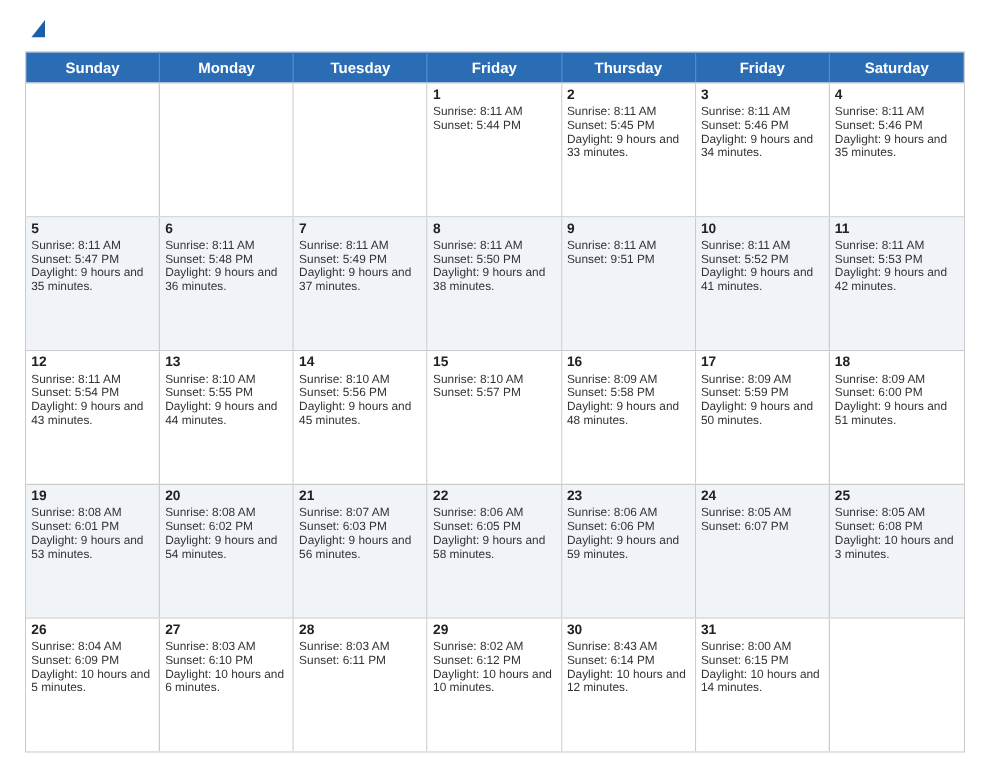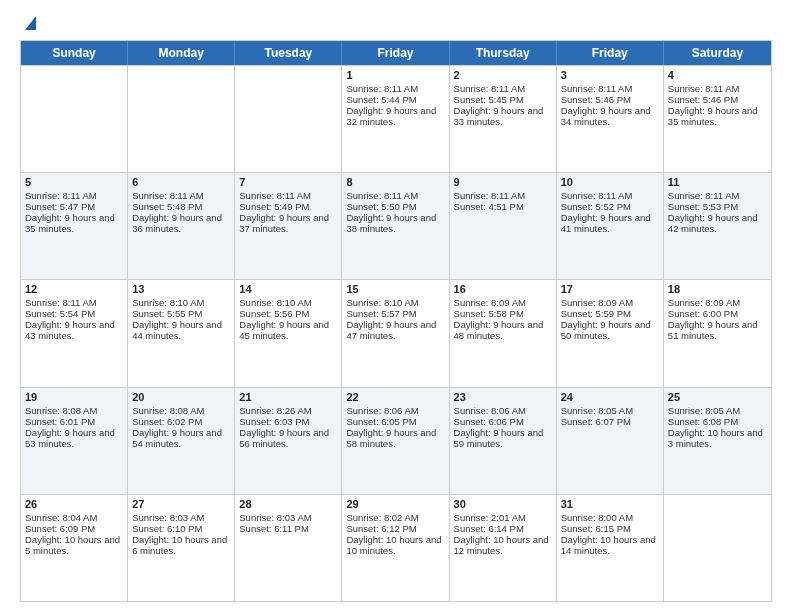--- a/index.html
+++ b/index.html
@@ -131,21 +131,20 @@
       </div>
     <div class="cal-body">
     <div class="cal-row">
           <div class="cal-cell empty"></div>
           <div class="cal-cell empty"></div>
           <div class="cal-cell empty"></div>
           <div class="cal-cell">
             <div class="day-num">1</div>
             <div>Sunrise: 8:11 AM</div>
             <div>Sunset: 5:44 PM</div>
-            <div>Daylight: 9 hours and 32 minutes.</div>
           </div>
           <div class="cal-cell">
             <div class="day-num">2</div>
             <div>Sunrise: 8:11 AM</div>
             <div>Sunset: 5:45 PM</div>
             <div>Daylight: 9 hours and 33 minutes.</div>
           </div>
           <div class="cal-cell">
             <div class="day-num">3</div>
             <div>Sunrise: 8:11 AM</div>
@@ -180,21 +179,21 @@
           </div>
           <div class="cal-cell">
             <div class="day-num">8</div>
             <div>Sunrise: 8:11 AM</div>
             <div>Sunset: 5:50 PM</div>
             <div>Daylight: 9 hours and 38 minutes.</div>
           </div>
           <div class="cal-cell">
             <div class="day-num">9</div>
             <div>Sunrise: 8:11 AM</div>
-            <div>Sunset: 4:51 PM</div>
+            <div>Sunset: 9:51 PM</div>
           </div>
           <div class="cal-cell">
             <div class="day-num">10</div>
             <div>Sunrise: 8:11 AM</div>
             <div>Sunset: 5:52 PM</div>
             <div>Daylight: 9 hours and 41 minutes.</div>
           </div>
           <div class="cal-cell">
             <div class="day-num">11</div>
             <div>Sunrise: 8:11 AM</div>
@@ -218,21 +217,20 @@
           <div class="cal-cell">
             <div class="day-num">14</div>
             <div>Sunrise: 8:10 AM</div>
             <div>Sunset: 5:56 PM</div>
             <div>Daylight: 9 hours and 45 minutes.</div>
           </div>
           <div class="cal-cell">
             <div class="day-num">15</div>
             <div>Sunrise: 8:10 AM</div>
             <div>Sunset: 5:57 PM</div>
-            <div>Daylight: 9 hours and 47 minutes.</div>
           </div>
           <div class="cal-cell">
             <div class="day-num">16</div>
             <div>Sunrise: 8:09 AM</div>
             <div>Sunset: 5:58 PM</div>
             <div>Daylight: 9 hours and 48 minutes.</div>
           </div>
           <div class="cal-cell">
             <div class="day-num">17</div>
             <div>Sunrise: 8:09 AM</div>
@@ -254,21 +252,21 @@
             <div>Daylight: 9 hours and 53 minutes.</div>
           </div>
           <div class="cal-cell">
             <div class="day-num">20</div>
             <div>Sunrise: 8:08 AM</div>
             <div>Sunset: 6:02 PM</div>
             <div>Daylight: 9 hours and 54 minutes.</div>
           </div>
           <div class="cal-cell">
             <div class="day-num">21</div>
-            <div>Sunrise: 8:26 AM</div>
+            <div>Sunrise: 8:07 AM</div>
             <div>Sunset: 6:03 PM</div>
             <div>Daylight: 9 hours and 56 minutes.</div>
           </div>
           <div class="cal-cell">
             <div class="day-num">22</div>
             <div>Sunrise: 8:06 AM</div>
             <div>Sunset: 6:05 PM</div>
             <div>Daylight: 9 hours and 58 minutes.</div>
           </div>
           <div class="cal-cell">
@@ -308,21 +306,21 @@
             <div>Sunset: 6:11 PM</div>
           </div>
           <div class="cal-cell">
             <div class="day-num">29</div>
             <div>Sunrise: 8:02 AM</div>
             <div>Sunset: 6:12 PM</div>
             <div>Daylight: 10 hours and 10 minutes.</div>
           </div>
           <div class="cal-cell">
             <div class="day-num">30</div>
-            <div>Sunrise: 2:01 AM</div>
+            <div>Sunrise: 8:43 AM</div>
             <div>Sunset: 6:14 PM</div>
             <div>Daylight: 10 hours and 12 minutes.</div>
           </div>
           <div class="cal-cell">
             <div class="day-num">31</div>
             <div>Sunrise: 8:00 AM</div>
             <div>Sunset: 6:15 PM</div>
             <div>Daylight: 10 hours and 14 minutes.</div>
           </div>
           <div class="cal-cell empty"></div>

